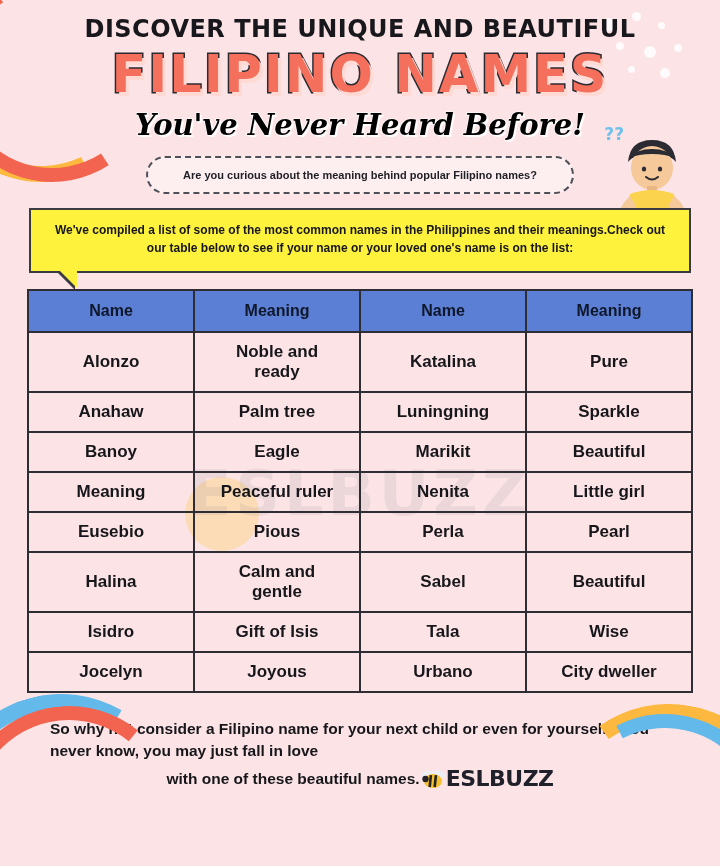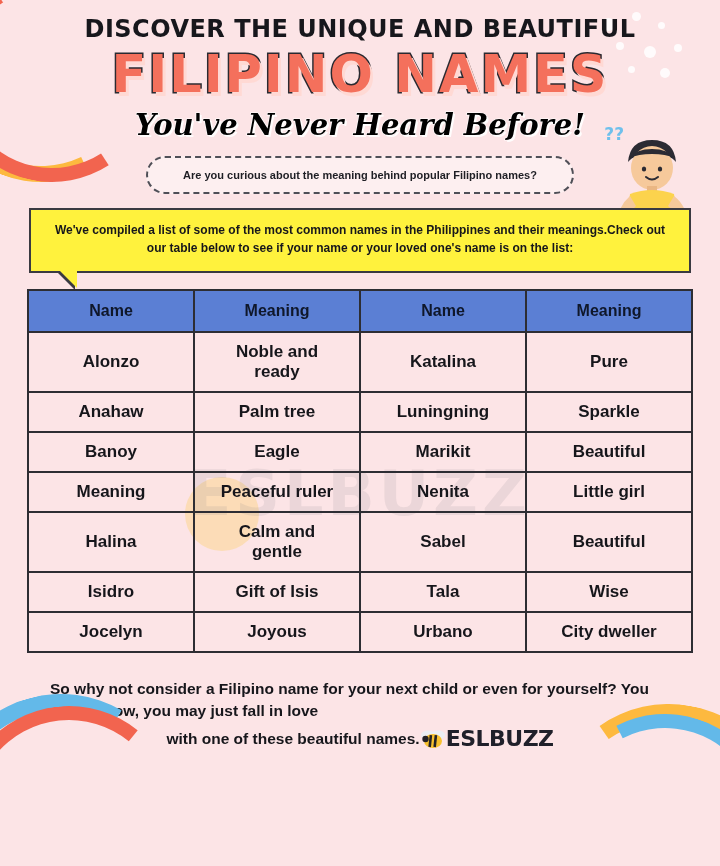--- a/index.html
+++ b/index.html
@@ -350,20 +350,26 @@
           <td>Banoy</td>
           <td>Eagle</td>
           <td>Marikit</td>
           <td>Beautiful</td>
         </tr>
         <tr>
           <td>Meaning</td>
           <td>Peaceful ruler</td>
           <td>Nenita</td>
           <td>Little girl</td>
+        </tr>
+        <tr>
+          <td>Eusebio</td>
+          <td>Pious</td>
+          <td>Perla</td>
+          <td>Pearl</td>
         </tr>
         <tr>
           <td>Halina</td>
           <td>Calm and gentle</td>
           <td>Sabel</td>
           <td>Beautiful</td>
         </tr>
         <tr>
           <td>Isidro</td>
           <td>Gift of Isis</td>

